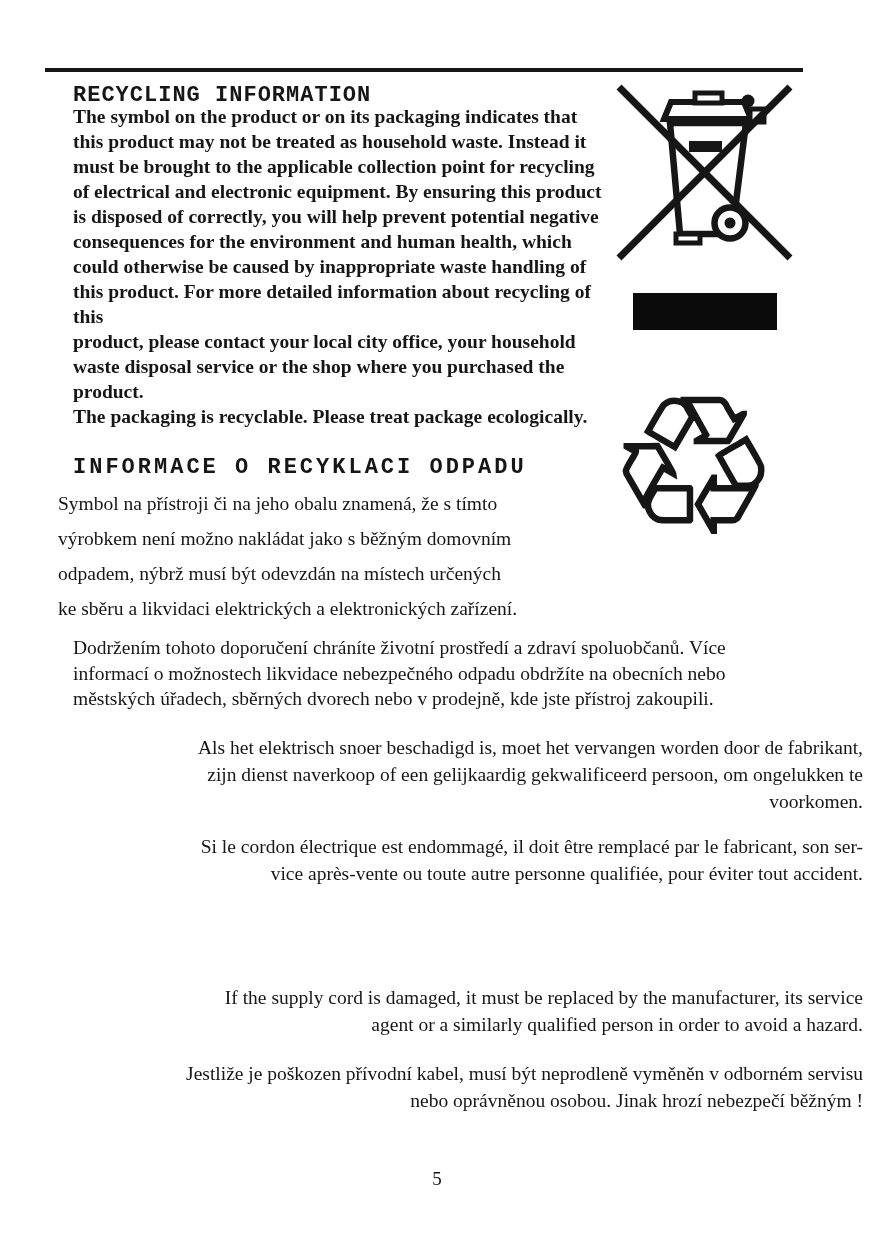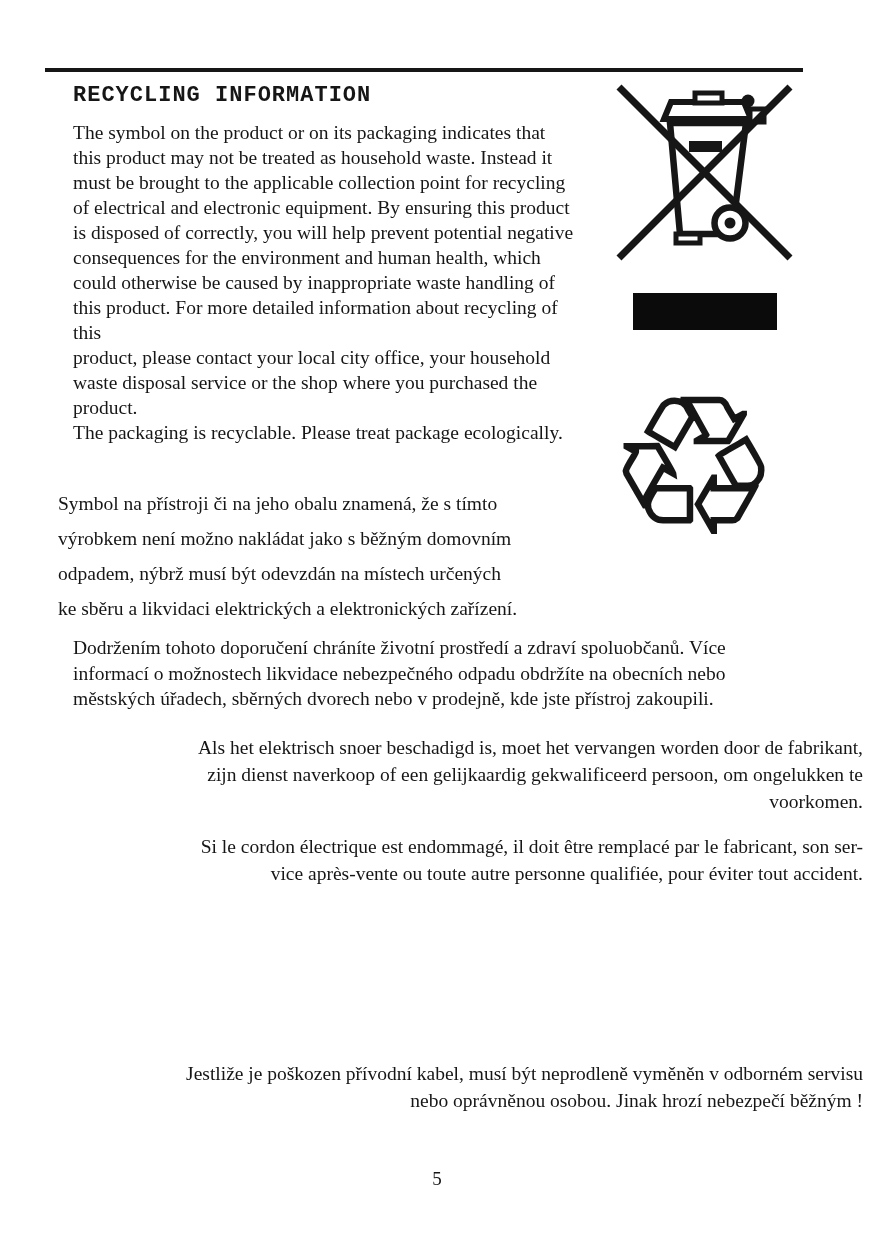--- a/index.html
+++ b/index.html
@@ -14,21 +14,21 @@
     font-size:17px; letter-spacing:0.3px;
   }
   .rule { top:68px; left:45px; width:758px; height:4px; background:#161616; }
   .sec-heading {
     font-family:Liberation Mono, monospace; font-weight:800;
     font-size:22px; letter-spacing:1px; white-space:nowrap;
   }
   .h-en { top:83px; left:73px; }
   .h-cz { top:455px; left:73px; letter-spacing:3px; }
   .body-text { font-size:19.5px; white-space:pre-line; }
-  .p-en   { top:120px; left:73px; width:610px; line-height:25px; }
+  .p-en   { top:104px; left:73px; width:610px; line-height:25px;font-weight:bold; }
   .p-cz-n { top:486px; left:58px; width:610px; line-height:35px; }
   .p-cz-w { top:587px; left:73px; width:785px; line-height:25.6px;margin-top:48px; }
   .p-cord { left:73px; width:790px; line-height:27px;text-align:right; }
   .p-nl  { top:734px; }
   .p-fr  { top:833px; }
   .p-de  { top:910px; }
   .p-en2 { top:984px; }
   .p-cz2 { top:1060px; }
   .weee-icon { top:84px; left:616px; }
   .weee-bar { top:293px; left:633px; width:144px; height:37px; background:#0b0b0b; }
@@ -75,33 +75,36 @@
     <circle cx="132" cy="17" r="6.5" fill="#161616"></circle>
     <rect x="73" y="57" width="33" height="11" fill="#161616"></rect>
     <circle cx="114" cy="139" r="5.5" fill="#161616"></circle>
     <g stroke="#161616" stroke-width="7">
       <line x1="3" y1="3" x2="174" y2="174"></line>
       <line x1="174" y1="3" x2="3" y2="174"></line>
     </g>
   </svg>
   <div class="abs weee-bar"></div>
 
+  <div class="abs sec-heading h-cz">INFORMACE O RECYKLACI ODPADU</div>
   <div class="abs body-text p-cz-n">Symbol na přístroji či na jeho obalu znamená, že s tímto
 výrobkem není možno nakládat jako s běžným domovním
 odpadem, nýbrž musí být odevzdán na místech určených
 ke sběru a likvidaci elektrických a elektronických zařízení.</div>
   <div class="abs body-text p-cz-w">Dodržením tohoto doporučení chráníte životní prostředí a zdraví spoluobčanů. Více
 informací o možnostech likvidace nebezpečného odpadu obdržíte na obecních nebo
 městských úřadech,  sběrných dvorech nebo v prodejně, kde jste přístroj zakoupili.</div>
 
   <div class="abs recycle-glyph">♻</div>
 
   <div class="abs body-text p-cord p-nl">Als het elektrisch snoer beschadigd is, moet het vervangen worden door de fabrikant,
 zijn dienst naverkoop of een gelijkaardig gekwalificeerd persoon, om ongelukken te
 voorkomen.</div>
   <div class="abs body-text p-cord p-fr">Si le cordon électrique est endommagé, il doit être remplacé par le fabricant, son ser-
 vice après-vente ou toute autre personne qualifiée, pour éviter tout accident.</div>
+  <div class="abs body-text p-cord p-en2">If the supply cord is damaged, it must be replaced by the manufacturer, its service
+agent or a similarly qualified person in order to avoid a hazard.</div>
   <div class="abs body-text p-cord p-cz2">Jestliže je poškozen přívodní kabel, musí být neprodleně vyměněn v odborném servisu
 nebo oprávněnou osobou. Jinak hrozí nebezpečí běžným !</div>
 
   <div class="abs page-num">5</div>
 
 </div>
 
 </body></html>

